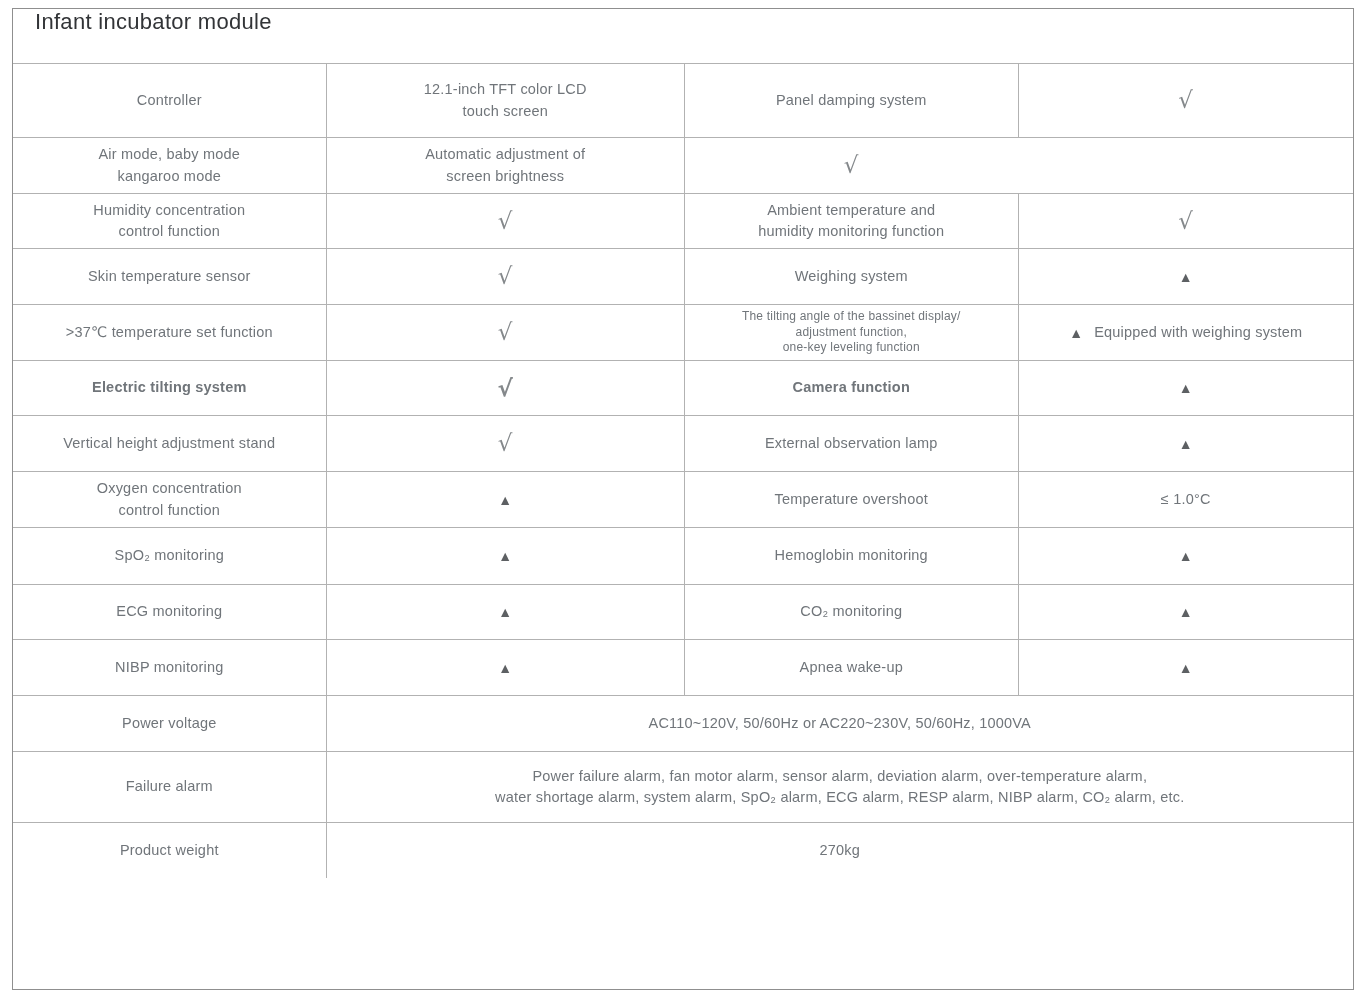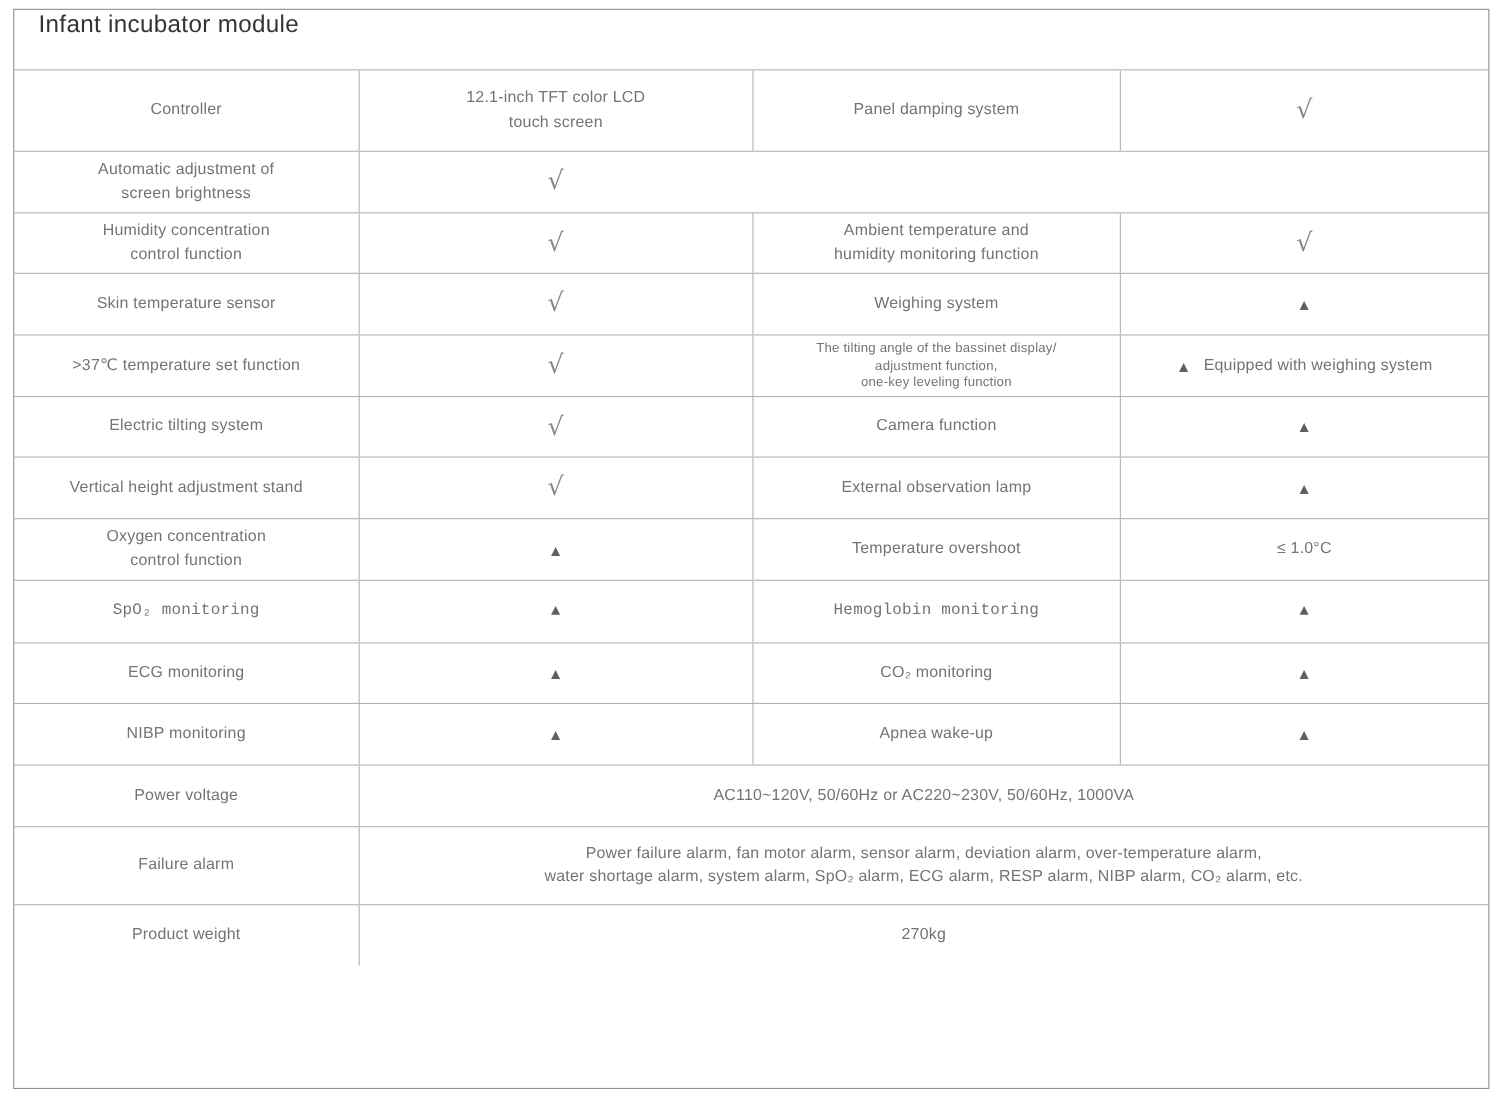--- a/index.html
+++ b/index.html
@@ -67,20 +67,24 @@
       </div>
       <div class="cell">
         <div class="line">Panel damping system</div>
       </div>
       <div class="cell">
         <div class="sym check">√</div>
       </div>
     </div>
     <div class="row" style="height: 56px;">
       <div class="cell">
+        <div class="line">Air mode, baby mode</div>
+        <div class="line">kangaroo mode</div>
+      </div>
+      <div class="cell">
         <div class="line">Automatic adjustment of</div>
         <div class="line">screen brightness</div>
       </div>
       <div class="cell">
         <div class="sym check">√</div>
       </div>
     </div>
     <div class="row" style="height: 55px;">
       <div class="cell">
         <div class="line">Humidity concentration</div>
@@ -121,21 +125,21 @@
       <div class="cell small">
         <div class="line">The tilting angle of the bassinet display/</div>
         <div class="line">adjustment function,</div>
         <div class="line">one-key leveling function</div>
       </div>
       <div class="cell legend-cell">
         <div class="sym triangle">▲</div>
         <div class="line">Equipped with weighing system</div>
       </div>
     </div>
-    <div class="row" style="height: 55px;">
+    <div class="row" style="height: 55px; font-weight: bold;">
       <div class="cell">
         <div class="line">Electric tilting system</div>
       </div>
       <div class="cell">
         <div class="sym check">√</div>
       </div>
       <div class="cell">
         <div class="line">Camera function</div>
       </div>
       <div class="cell">
@@ -164,21 +168,21 @@
       <div class="cell">
         <div class="sym triangle">▲</div>
       </div>
       <div class="cell">
         <div class="line">Temperature overshoot</div>
       </div>
       <div class="cell">
         <div class="line">≤ 1.0°C</div>
       </div>
     </div>
-    <div class="row" style="height: 57px; font-family: Liberation Mono, monospace;">
+    <div class="row" style="height: 57px;">
       <div class="cell">
         <div class="line">SpO₂ monitoring</div>
       </div>
       <div class="cell">
         <div class="sym triangle">▲</div>
       </div>
       <div class="cell">
         <div class="line">Hemoglobin monitoring</div>
       </div>
       <div class="cell">

